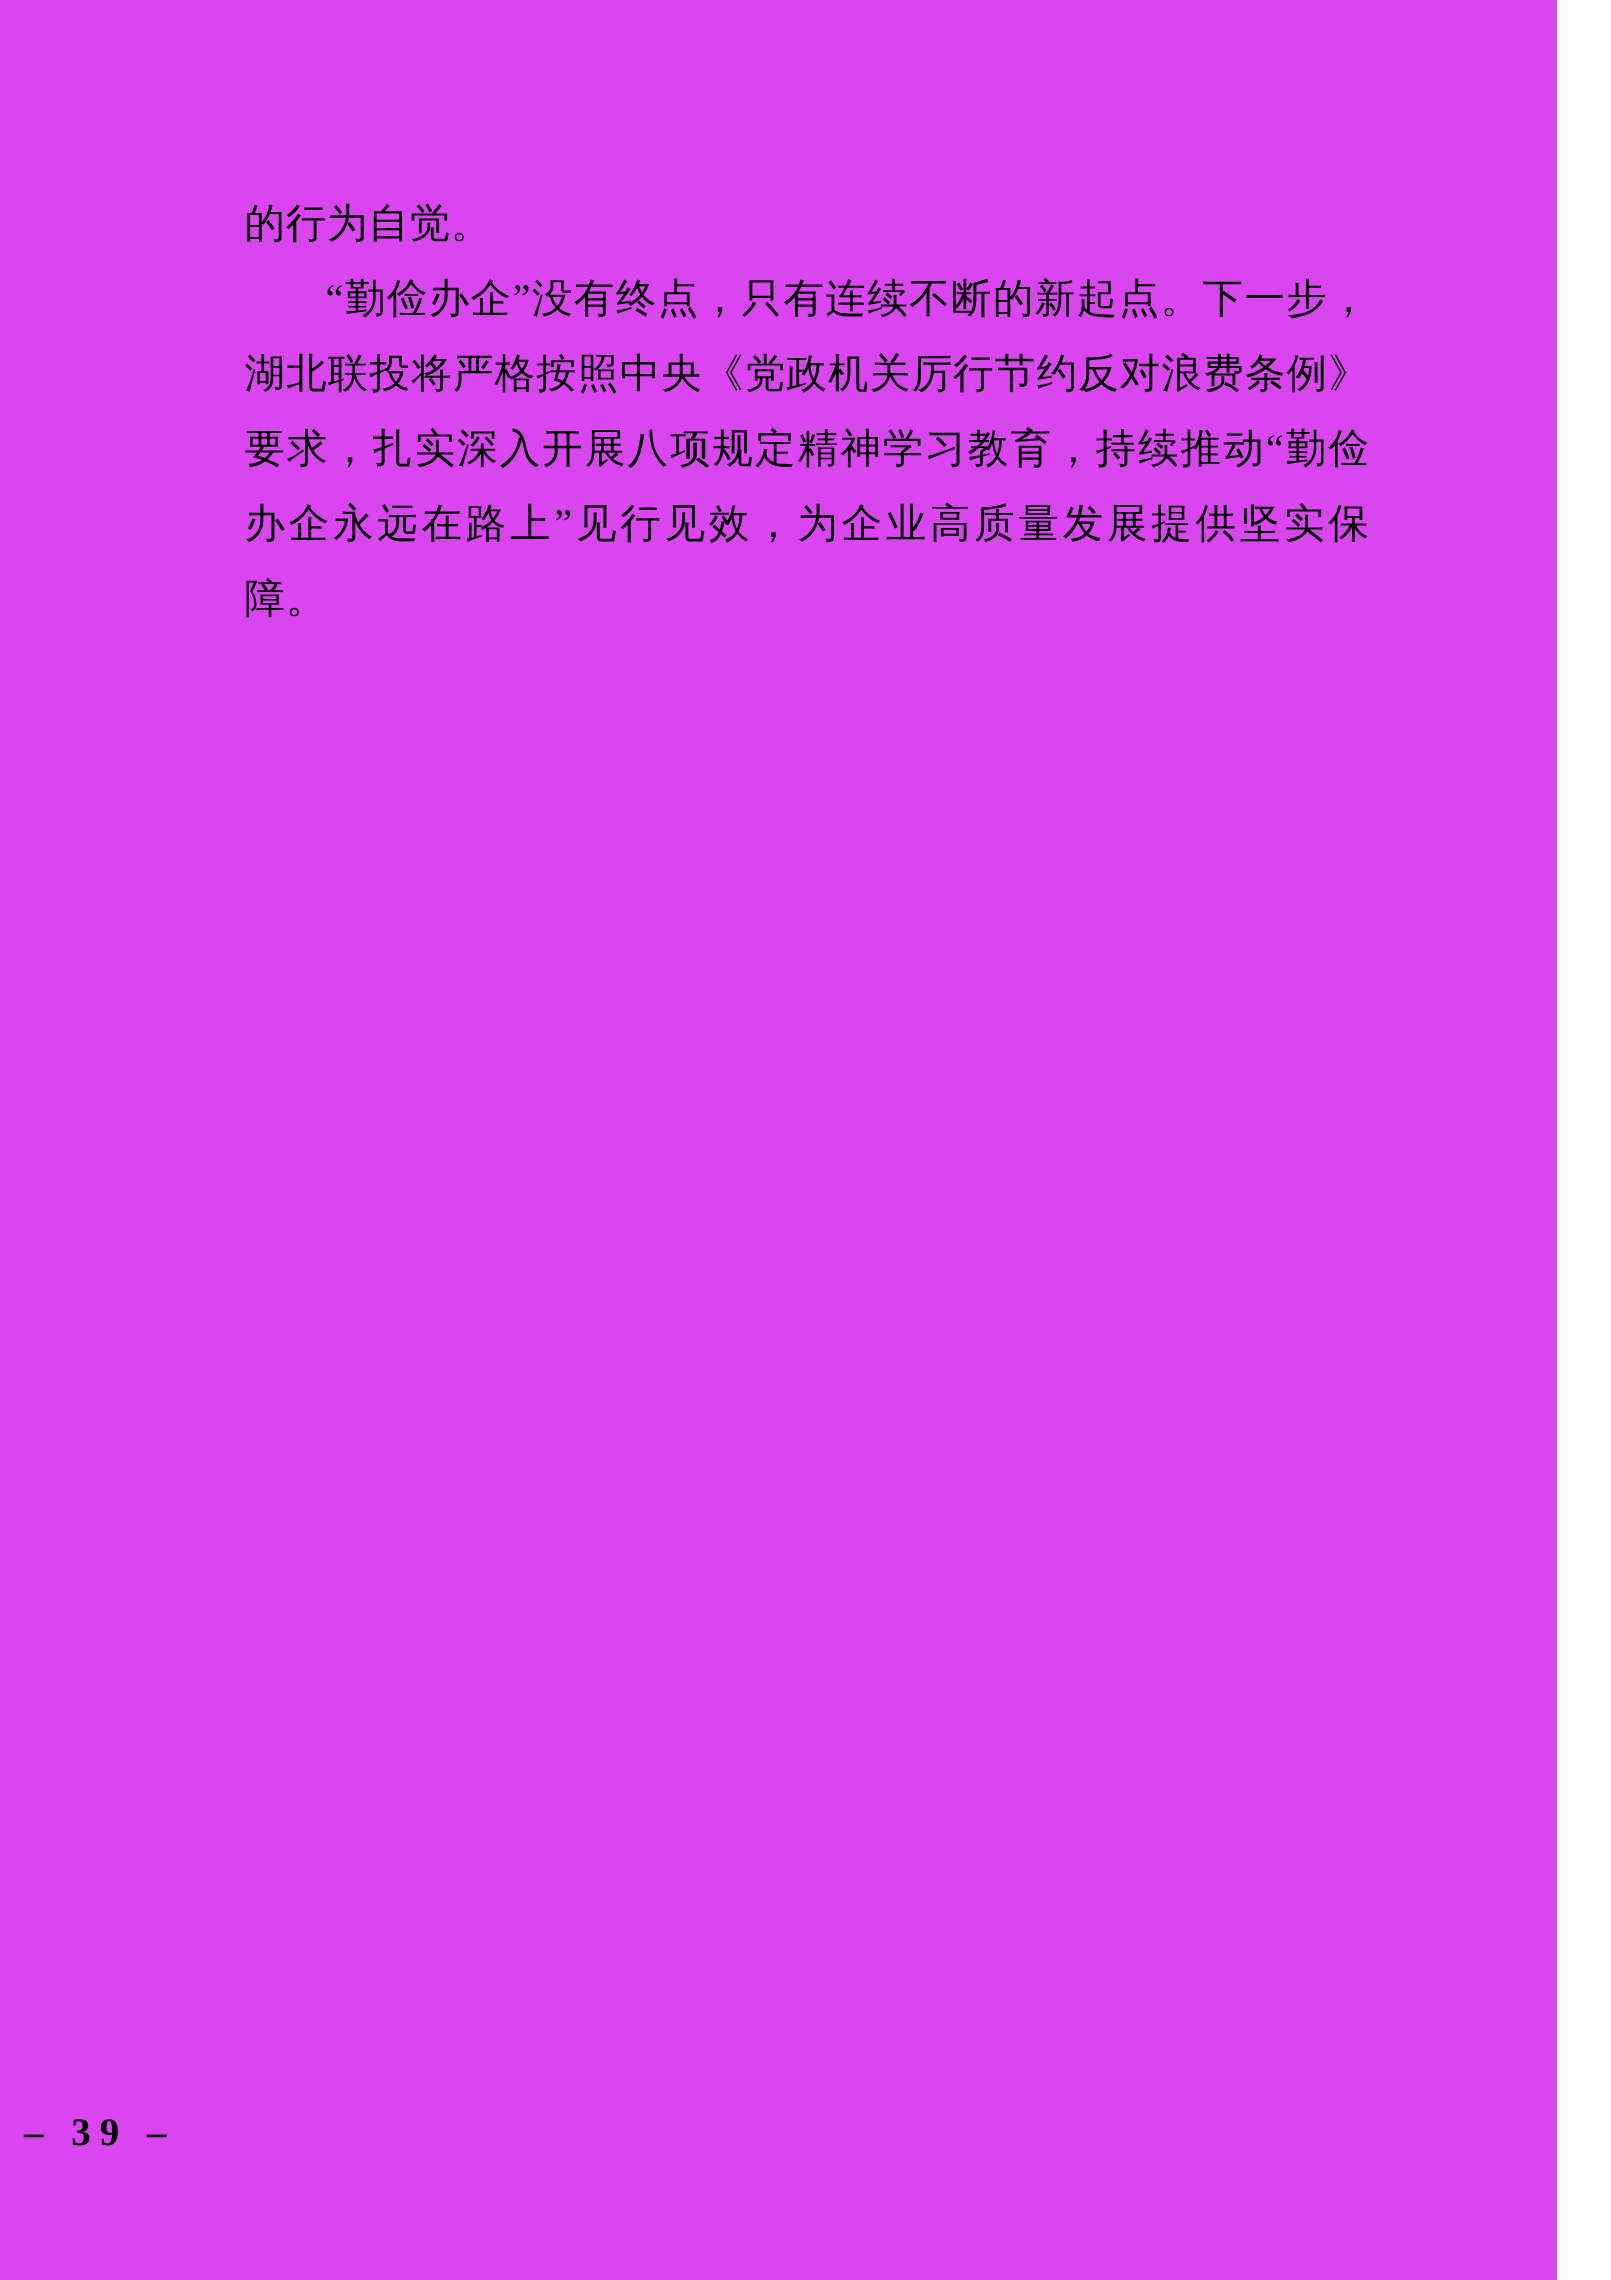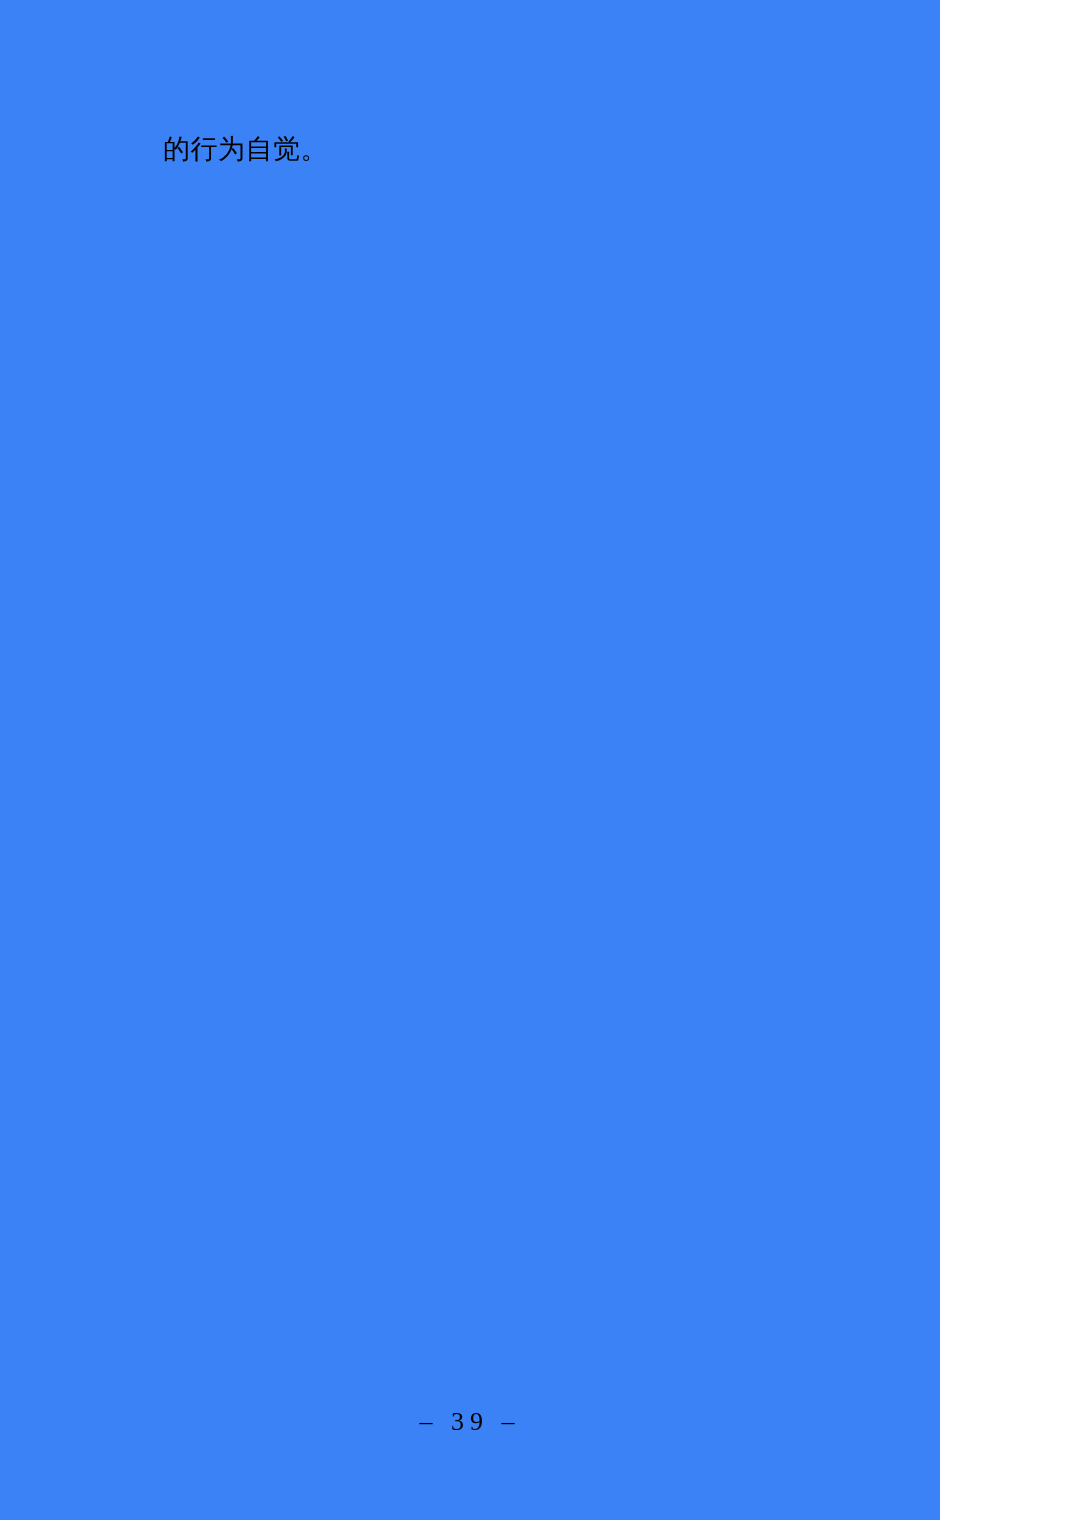--- a/index.html
+++ b/index.html
@@ -12,23 +12,23 @@
     background: #ffffff;
     color: #000000;
     font-family: "Liberation Serif", "DejaVu Serif", serif;
     position: relative;
     overflow: hidden;
   }
   .page {
     position: absolute;
     left: 0;
     top: 0;
-    width: 940px;
+    width: 1038px;
     height: 1520px;
-    background: #3b82f6;
+    background: #d946ef;
   }
   .content {
     position: absolute;
     left: 163px;
     top: 124px;
     width: 750px;
     font-size: 27px;
     line-height: 50px;
     text-align: justify;
     text-justify: inter-character;
@@ -37,30 +37,31 @@
   .content p {
     margin: 0;
     padding: 0;
     text-indent: 2em;
   }
   .content p.no-indent {
     text-indent: 0;
   }
   .page-number {
     position: absolute;
-    left: 0;
+    left: 16px;
     top: 1402px;
     width: 100%;
-    text-align: center;
     font-size: 26px;
     line-height: 40px;
     letter-spacing: 6px;
+    font-weight: bold;
   }
 </style>
 </head>
 <body>
 
 <div class="page">
   <div class="content">
     <p class="no-indent">的行为自觉。</p>
+    <p>“勤俭办企”没有终点，只有连续不断的新起点。下一步，湖北联投将严格按照中央《党政机关厉行节约反对浪费条例》要求，扎实深入开展八项规定精神学习教育，持续推动“勤俭办企永远在路上”见行见效，为企业高质量发展提供坚实保障。</p>
   </div>
   <div class="page-number">–  39  –</div>
 </div>
 
 </body></html>

